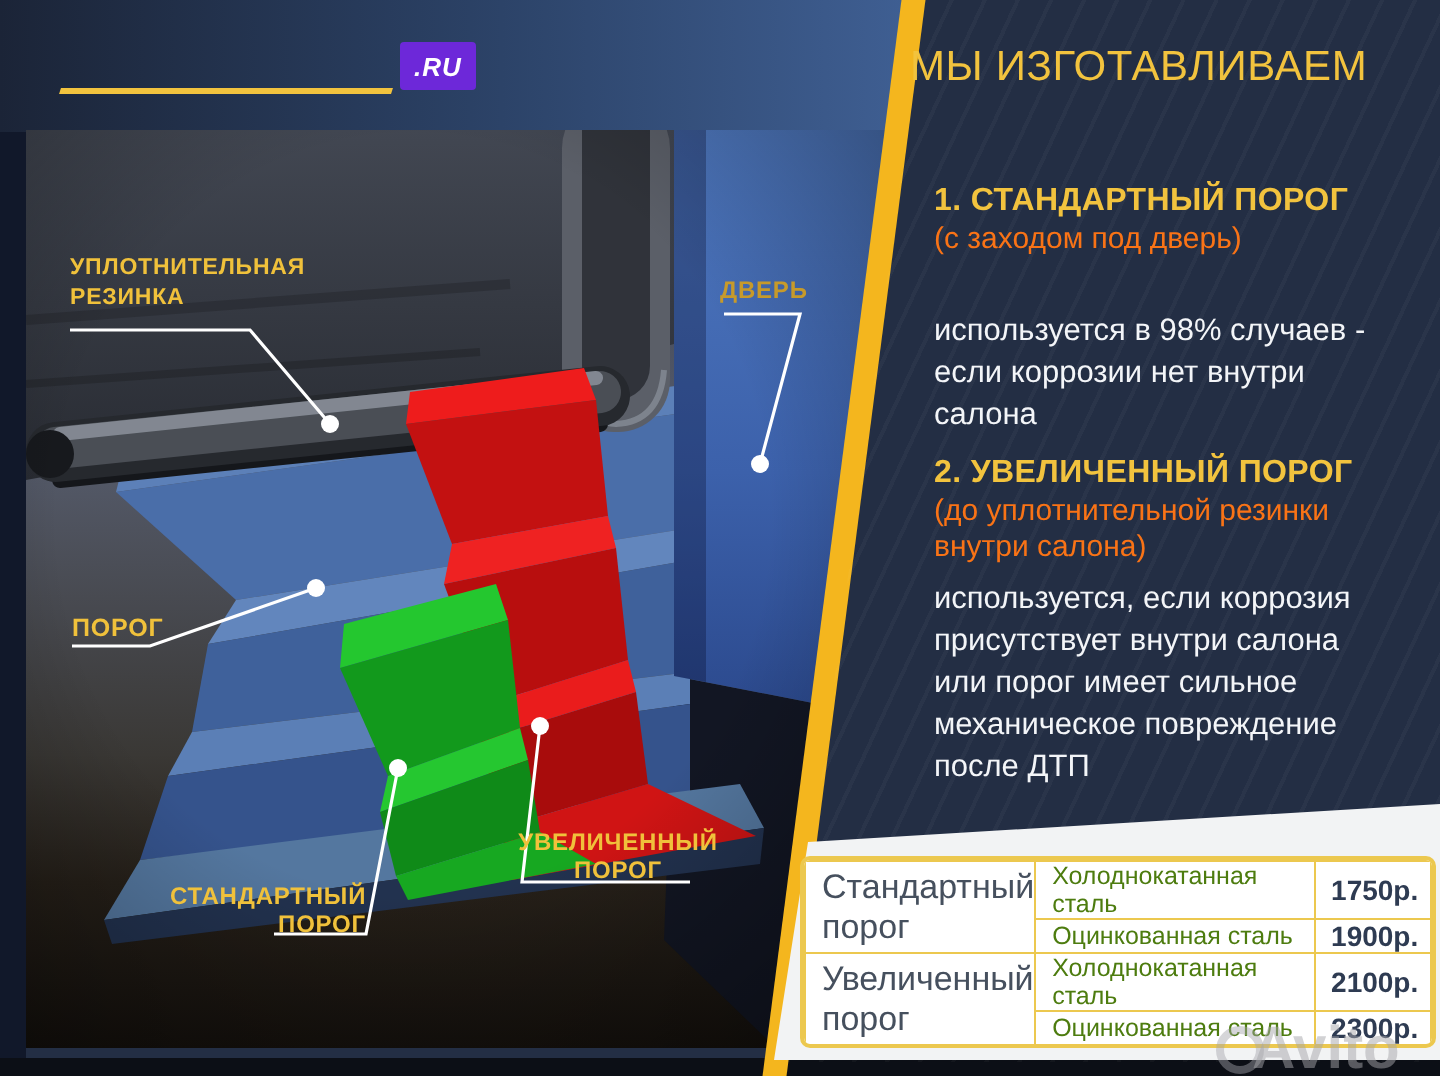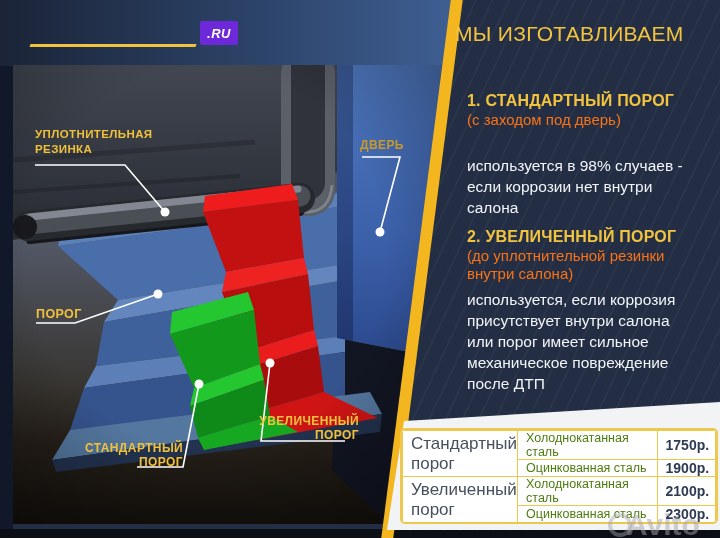--- a/index.html
+++ b/index.html
@@ -24,21 +24,21 @@
   .sec-body{left:467px;width:245px;color:#f3f5f8;font-size:15.5px;line-height:21px;white-space:pre-line;}
   #sec1-title{top:92px;}  #sec1-sub{top:111px;}  #sec1-body{top:155px;}
   #sec2-title{top:228px;} #sec2-sub{top:247px;}  #sec2-body{top:289px;}
   
   .dlabel{color:#f0c13b;font-weight:bold;font-size:11.5px;letter-spacing:.4px;
           line-height:15px;white-space:pre-line;}
   #label-seal{left:35px;top:127px;}
   #label-door{left:360px;top:138px;color:#c79a2a;font-size:12px;}
   #label-body{left:36px;top:307px;font-size:12.5px;}
   #label-standard{left:85px;top:441px;width:98px;text-align:right;font-size:12px;line-height:14px;}
-  #label-extended{left:259px;top:414px;width:100px;text-align:right;font-size:12px;line-height:14px;}
+  #label-extended{left:259px;top:414px;width:100px;text-align:center;font-size:12px;line-height:14px;}
   
   #price-table{left:400px;top:428px;width:314px;height:92px;background:#ffffff;
                border:2px solid #ecc84f;border-radius:5px;overflow:hidden;}
   #price-table table{width:100%;height:100%;border-collapse:collapse;}
   #price-table td{border:1.5px solid #ecc84f;padding:0 0 0 8px;vertical-align:middle;}
   td.group{font-size:17px;color:#46505e;line-height:20px;width:100px;}
   td.steel{font-size:12.5px;color:#4d7c0f;width:152px;}
   td.price{font-size:14px;color:#2e3b52;font-weight:bold;width:54px;}
   
   #watermark{left:608px;top:508px;font-size:30px;font-weight:bold;

